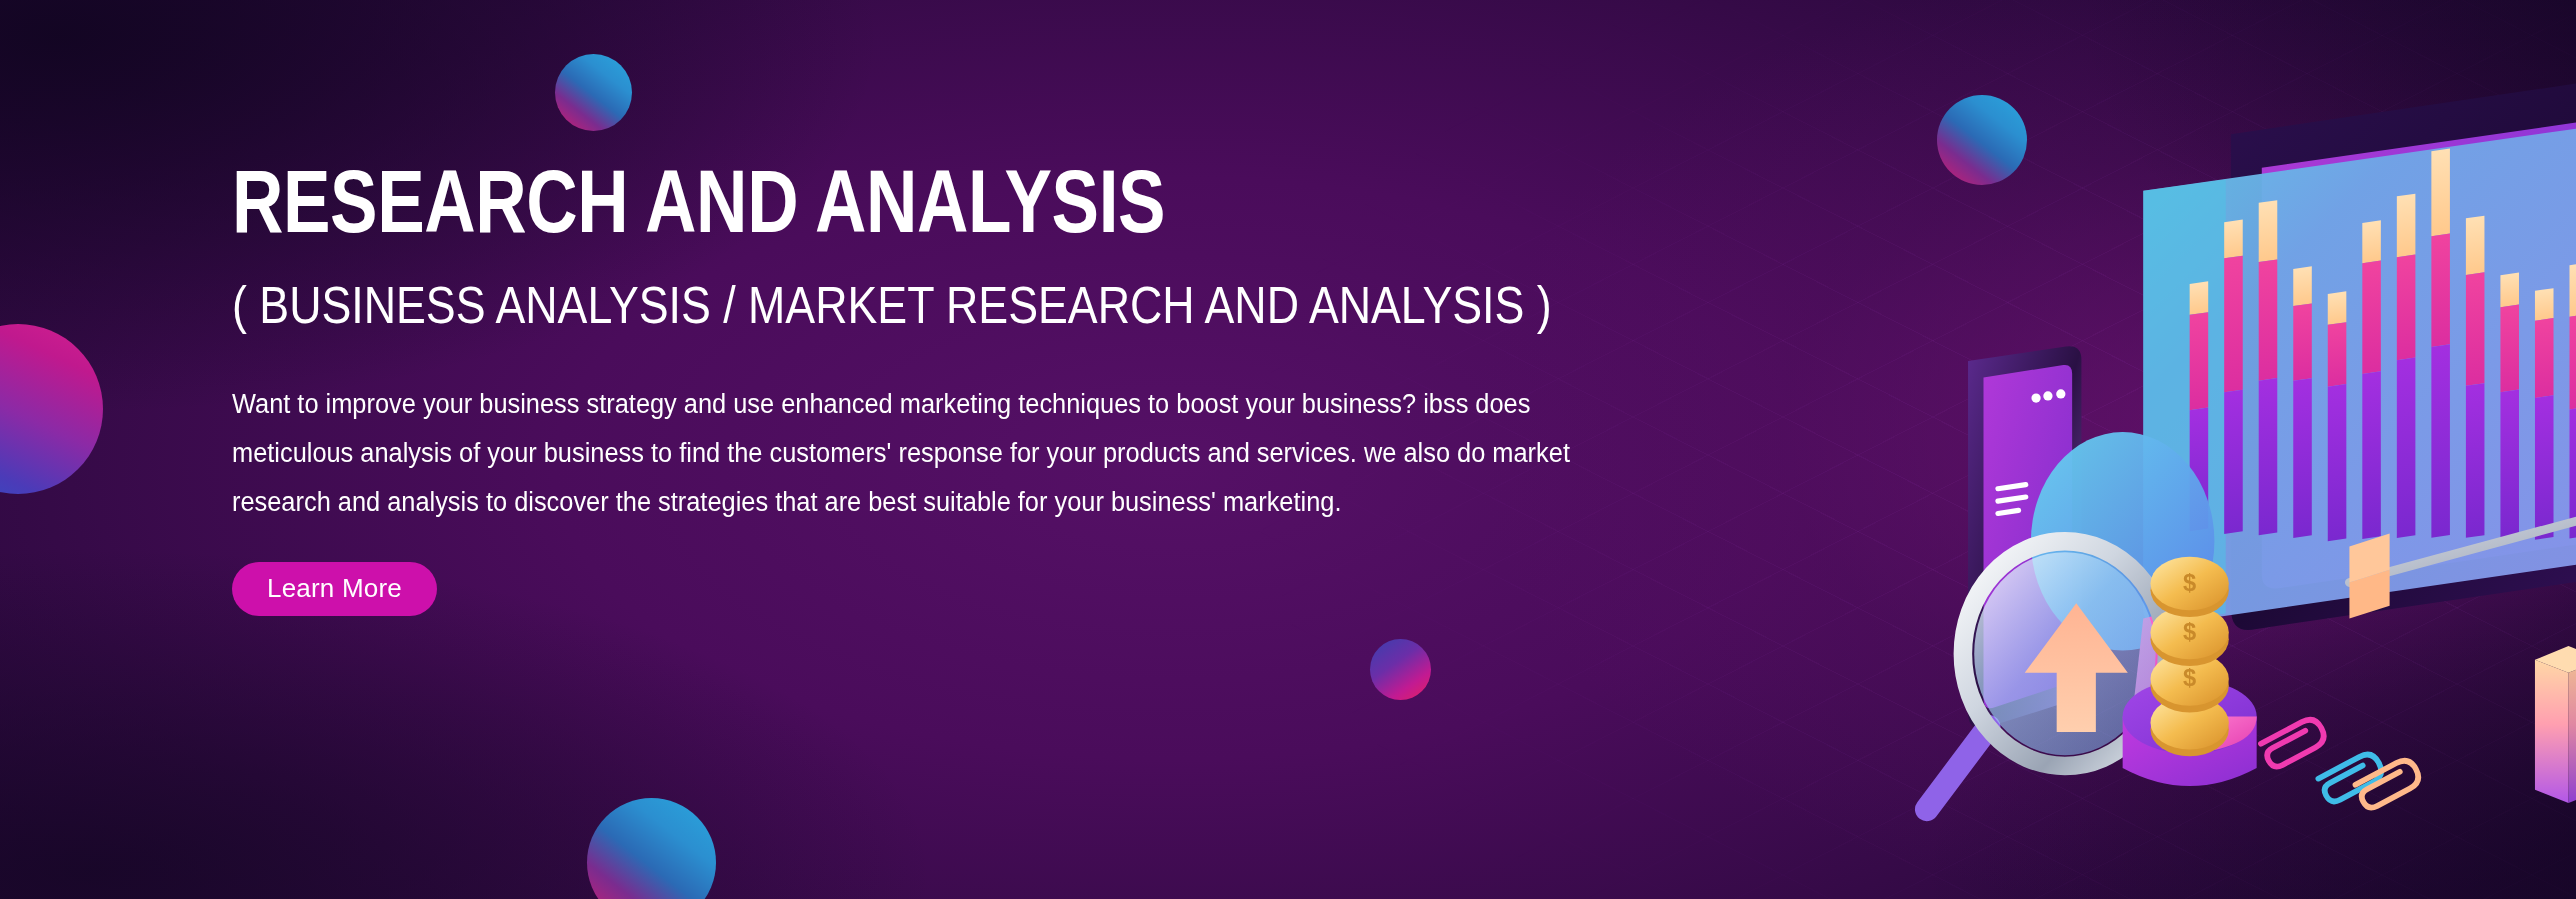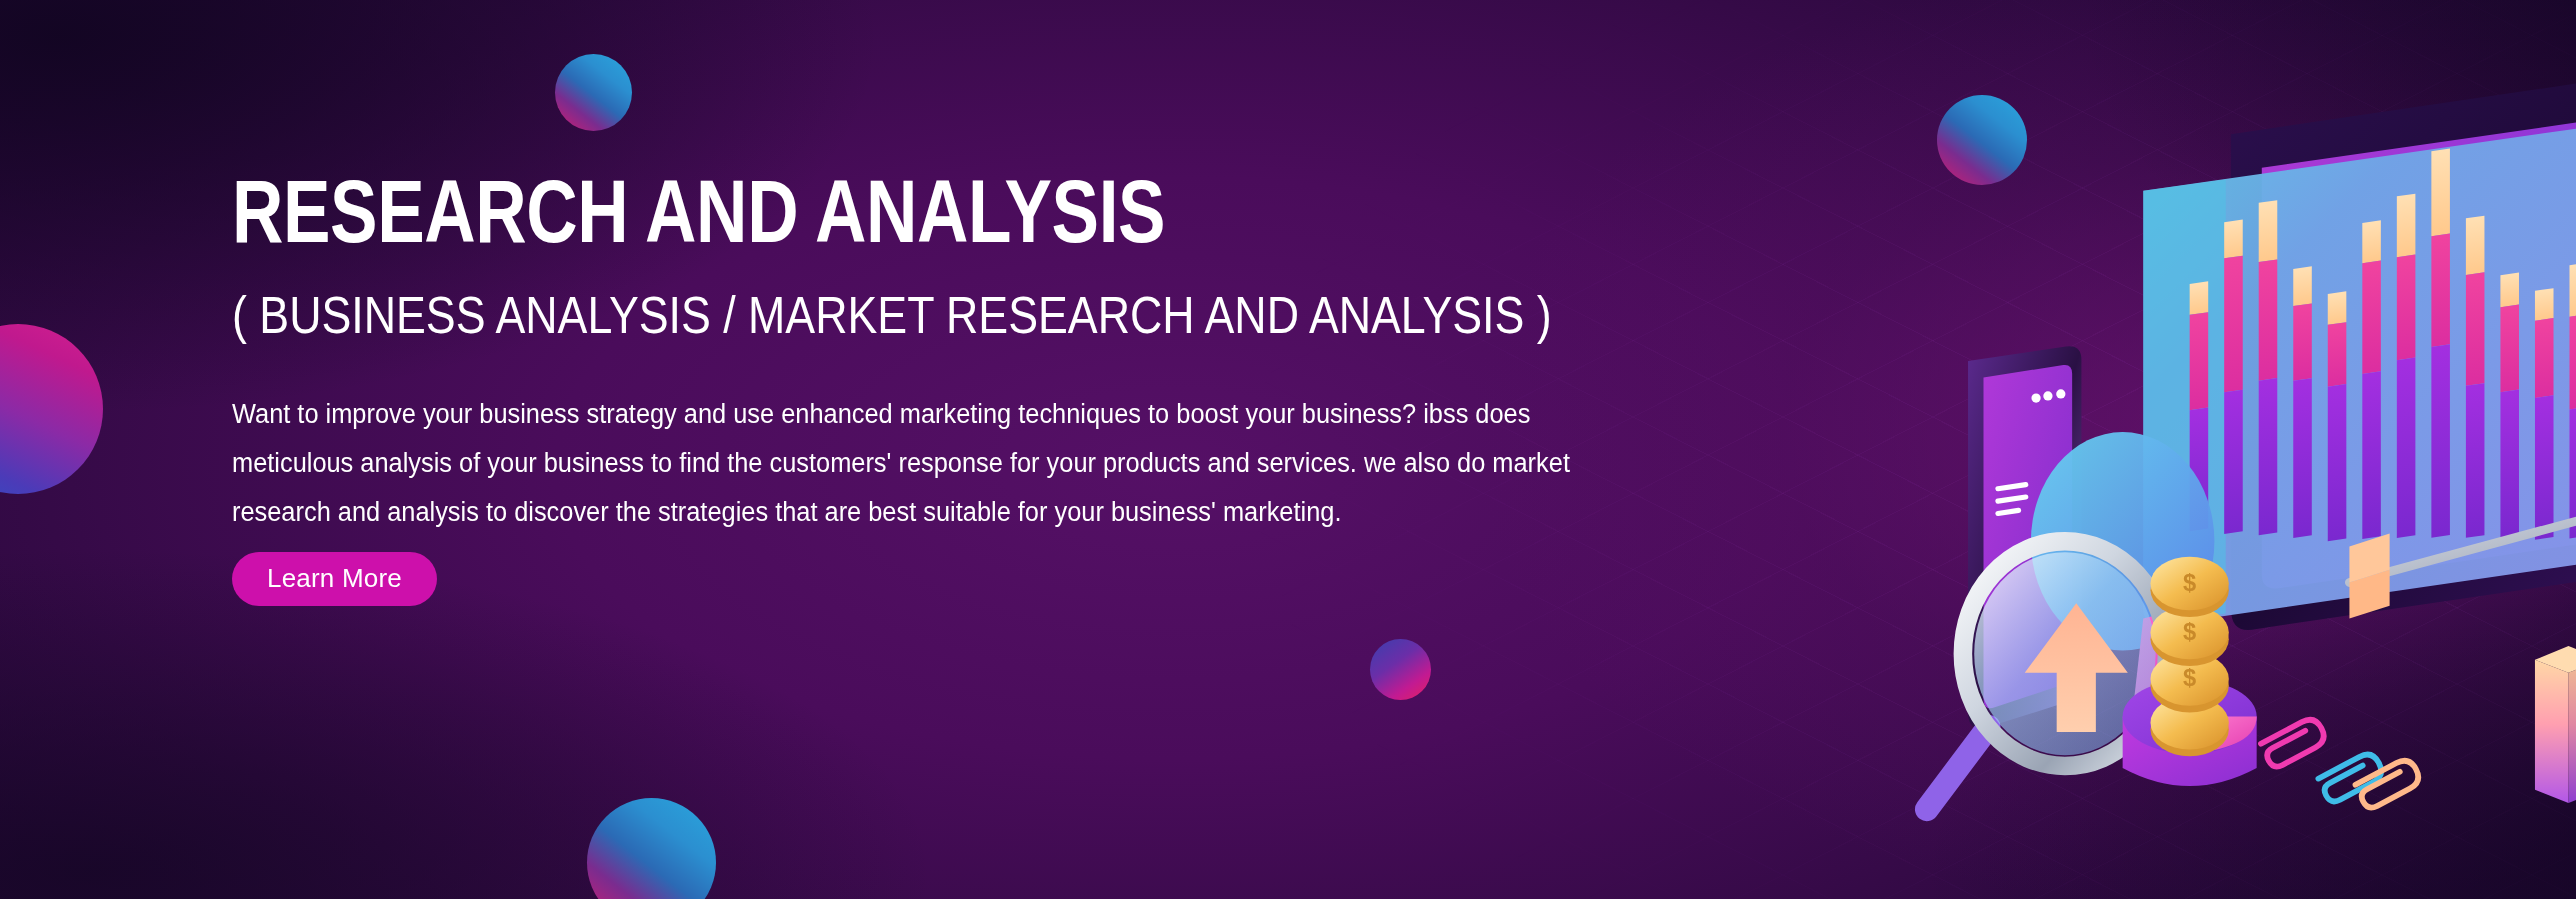--- a/index.html
+++ b/index.html
@@ -51,21 +51,21 @@
 
   #sphere-left-edge{ left:-67px; top:324px; width:170px; height:170px;
     background: linear-gradient(205deg,#d3208f 0%,#c0198e 22%,#8b2aa6 52%,#4b3bb8 80%,#2f4ec2 100%); }
   #sphere-top-small{ left:555px; top:54px; width:77px; height:77px; }
   #sphere-bottom-blue{ left:587px; top:798px; width:129px; height:129px; }
   #sphere-mid-small{ left:1370px; top:639px; width:61px; height:61px; }
   #sphere-illus-small{ left:1937px; top:95px; width:90px; height:90px; }
 
   
   .copy{
-    position:absolute; left:232px; top:166px; width:1494px;
+    position:absolute; left:232px; top:156px; width:1494px;
     z-index:6;
   }
   .headline{
     font-family:"Liberation Sans", sans-serif;
     font-weight:700;
     font-size:89px;
     line-height:1.02;
     letter-spacing:-0.5px;
     color:#ffffff;
     transform:scaleX(0.80);
@@ -89,21 +89,21 @@
     font-weight:400;
     font-size:27px;
     line-height:1.82;
     color:#ffffff;
     width:1458px;
     transform:scaleX(0.94);
     transform-origin:left top;
   }
   .cta{
     display:inline-block;
-    margin-top:15px;
+    margin-top:35px;
     padding:13px 35px 15px;
     border-radius:515px;
     background:#cd10ab;
     color:#ffffff;
     font-family:"Liberation Sans", sans-serif;
     font-size:26px;
     line-height:1;
     border:none;
     cursor:pointer;
     letter-spacing:0.2px;

